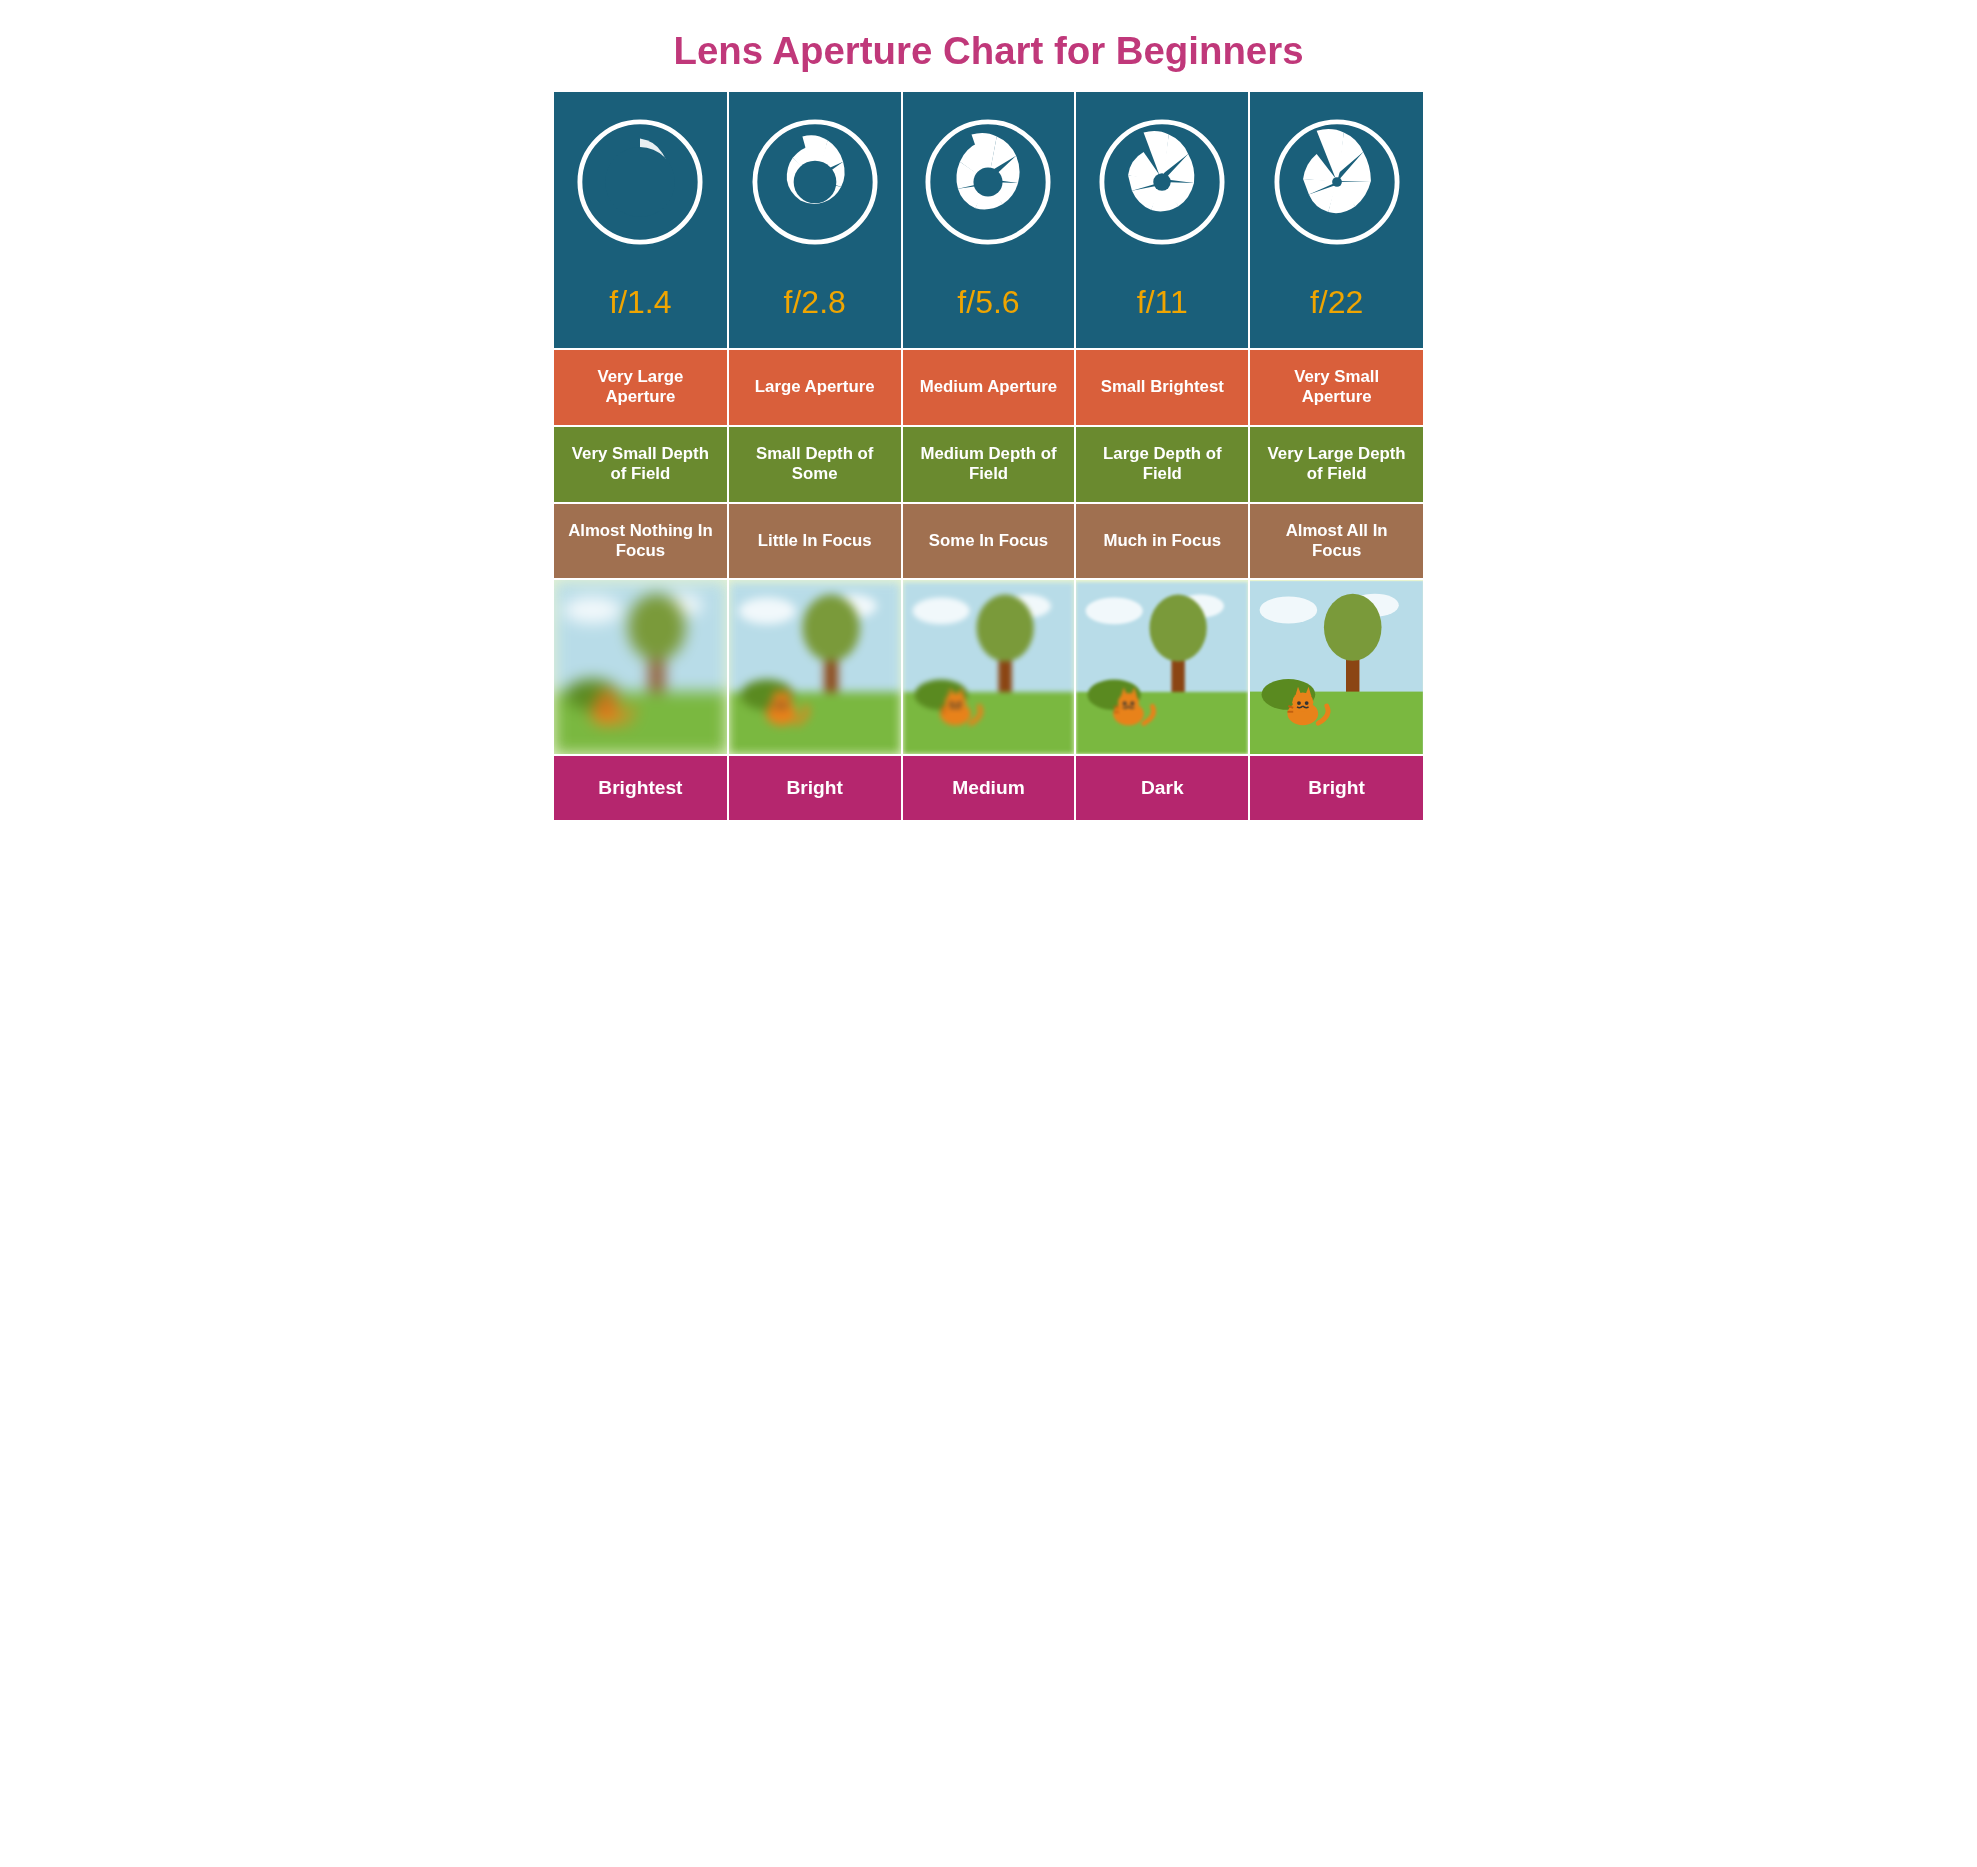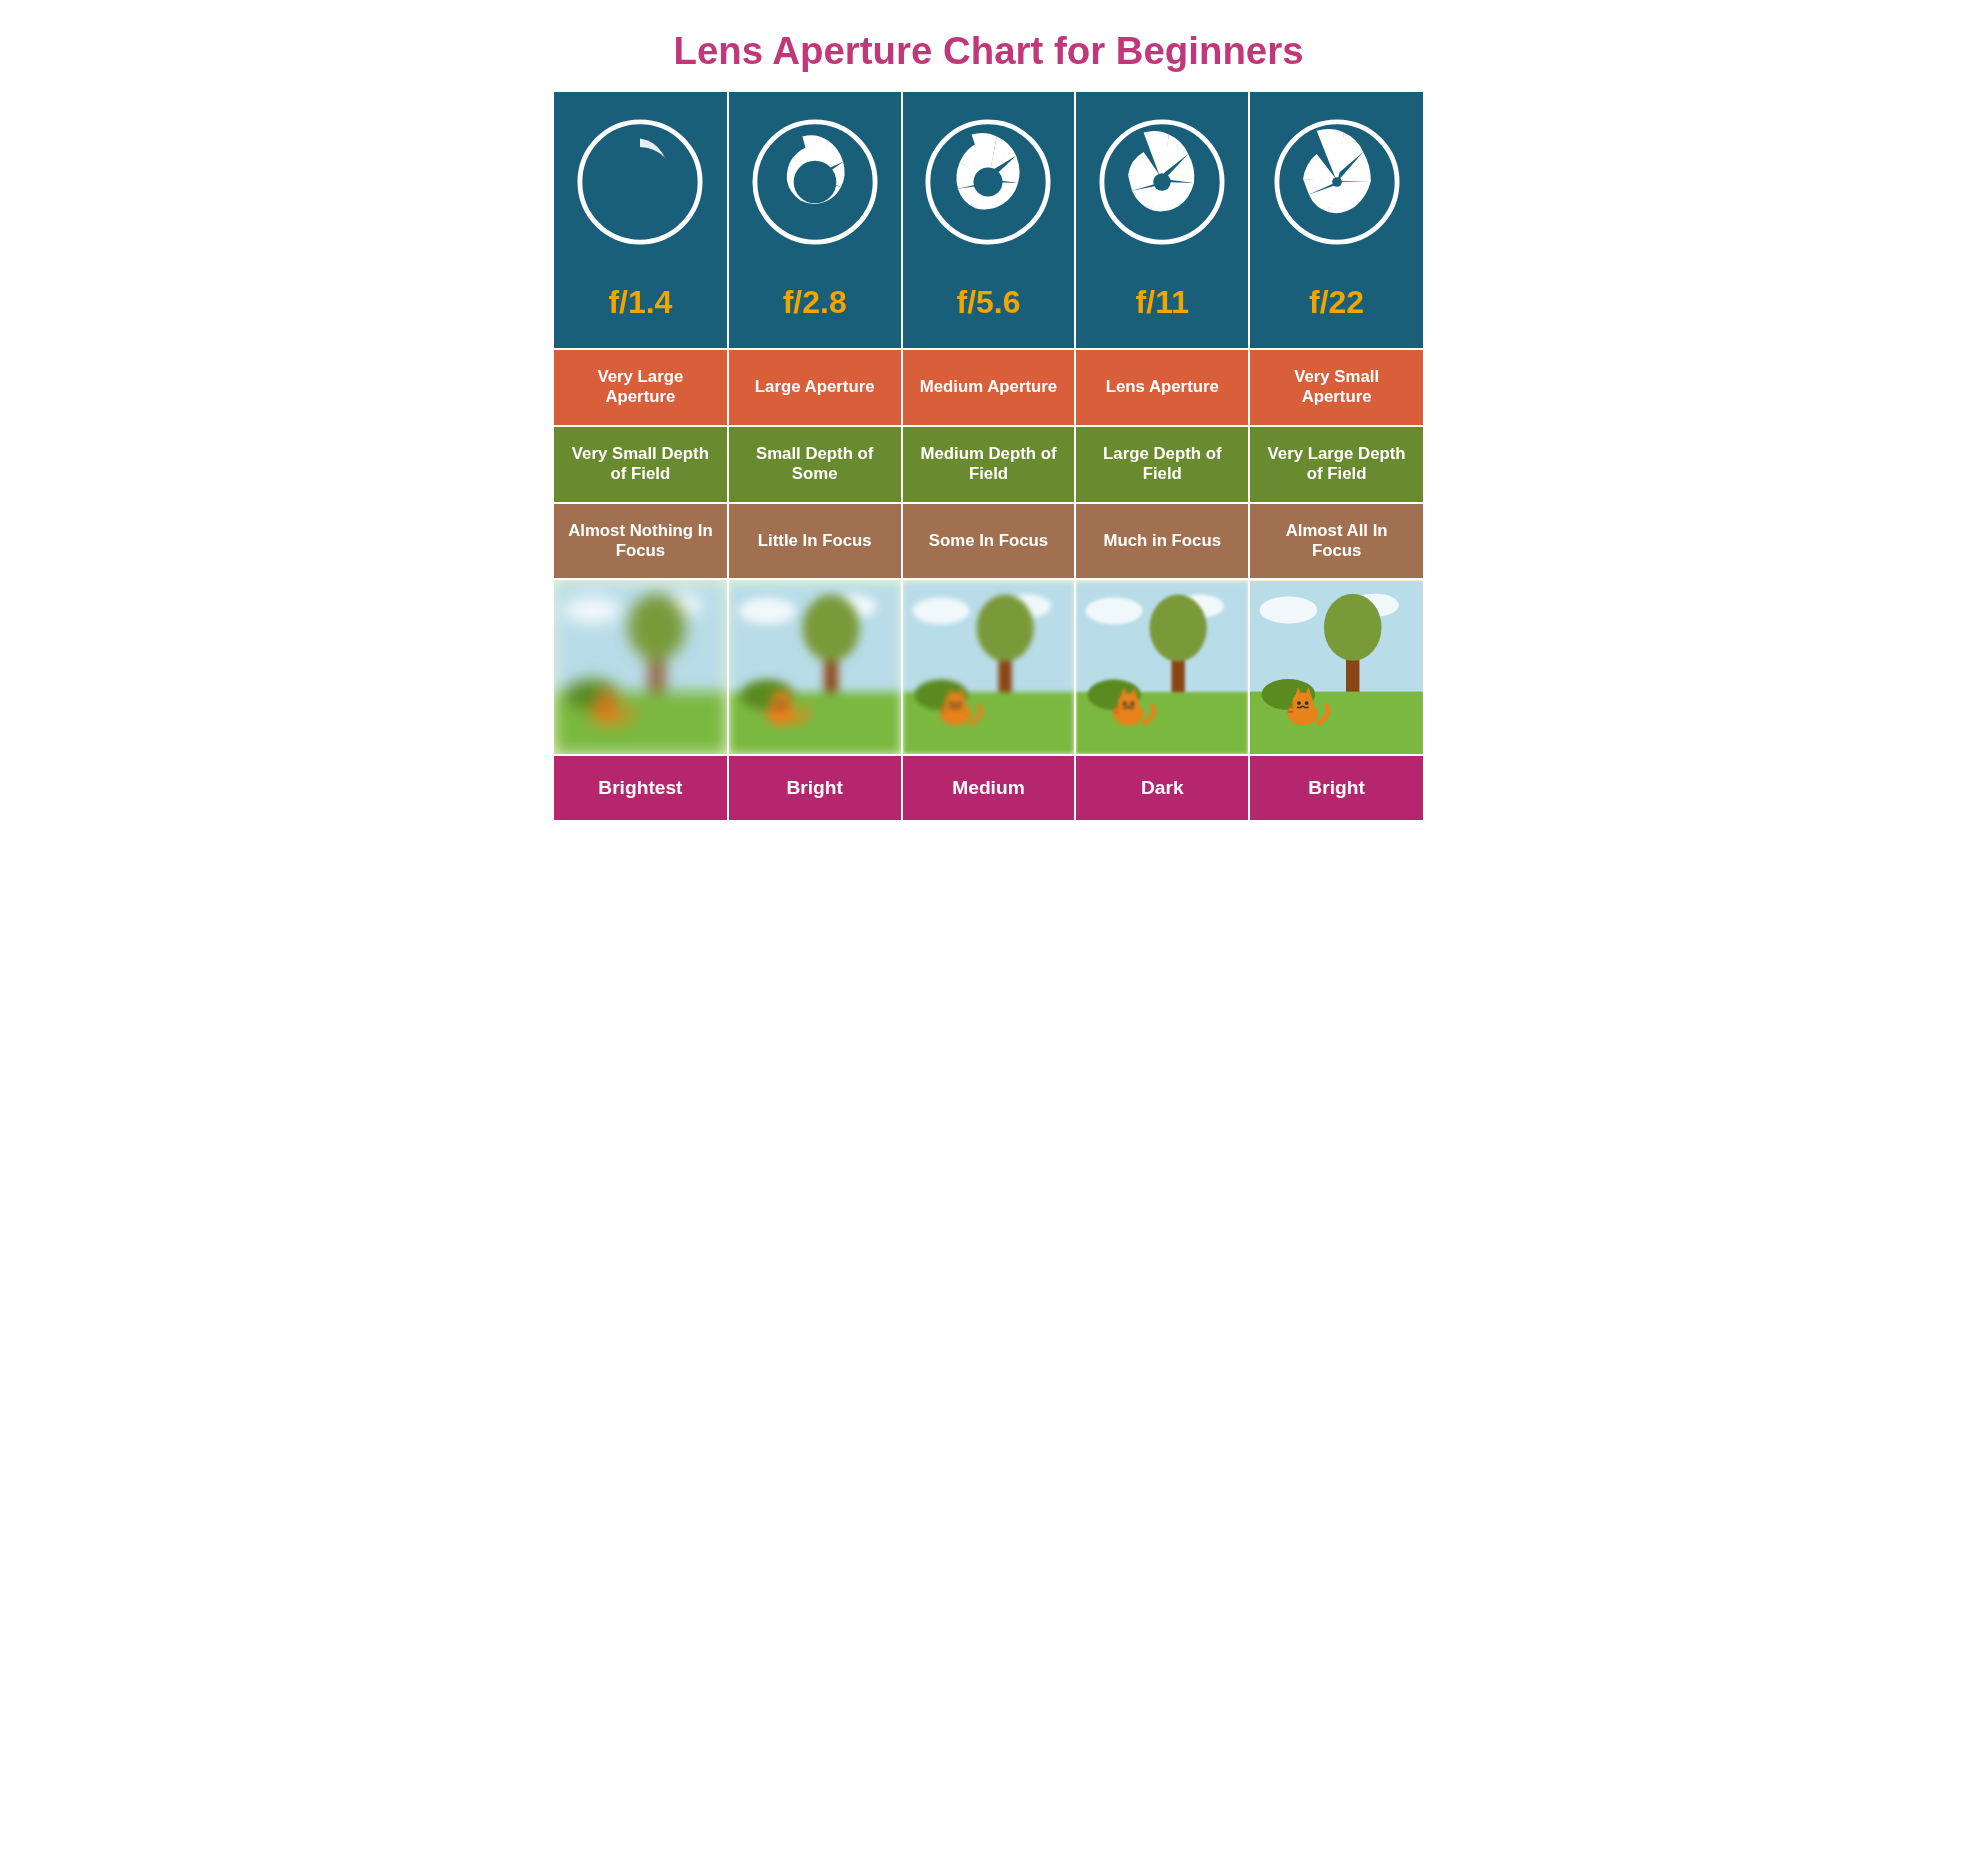--- a/index.html
+++ b/index.html
@@ -38,21 +38,21 @@
       height: 126px;
       margin: 0 auto 15.4px;
     }
 
     
     .row-fstop td {
       background: #1a5f7a;
       text-align: center;
       color: #f0a500;
       font-size: 2rem;
-      font-weight: 700;
+      font-weight: 400;
       padding: 9.7px 9.7px 27px;
       border-right: 2.9px solid #fff;
     }
     .row-fstop td:last-child { border-right: none; }
 
     
     .row-aperture td {
       background: #d95f3b;
       text-align: center;
       color: #fff;
@@ -228,21 +228,21 @@
     <td>f/1.4</td>
     <td>f/2.8</td>
     <td>f/5.6</td>
     <td>f/11</td>
     <td>f/22</td>
   </tr>
   <tr class="row-aperture">
     <td>Very Large Aperture</td>
     <td>Large Aperture</td>
     <td>Medium Aperture</td>
-    <td>Lens Aperture</td>
+    <td>Small Brightest</td>
     <td>Very Small Aperture</td>
   </tr>
   <tr class="row-dof">
     <td>Very Small Depth of Field</td>
     <td>Small Depth of Some</td>
     <td>Medium Depth of Field</td>
     <td>Large Depth of Field</td>
     <td>Very Large Depth of Field</td>
   </tr>
   <tr class="row-focus">

